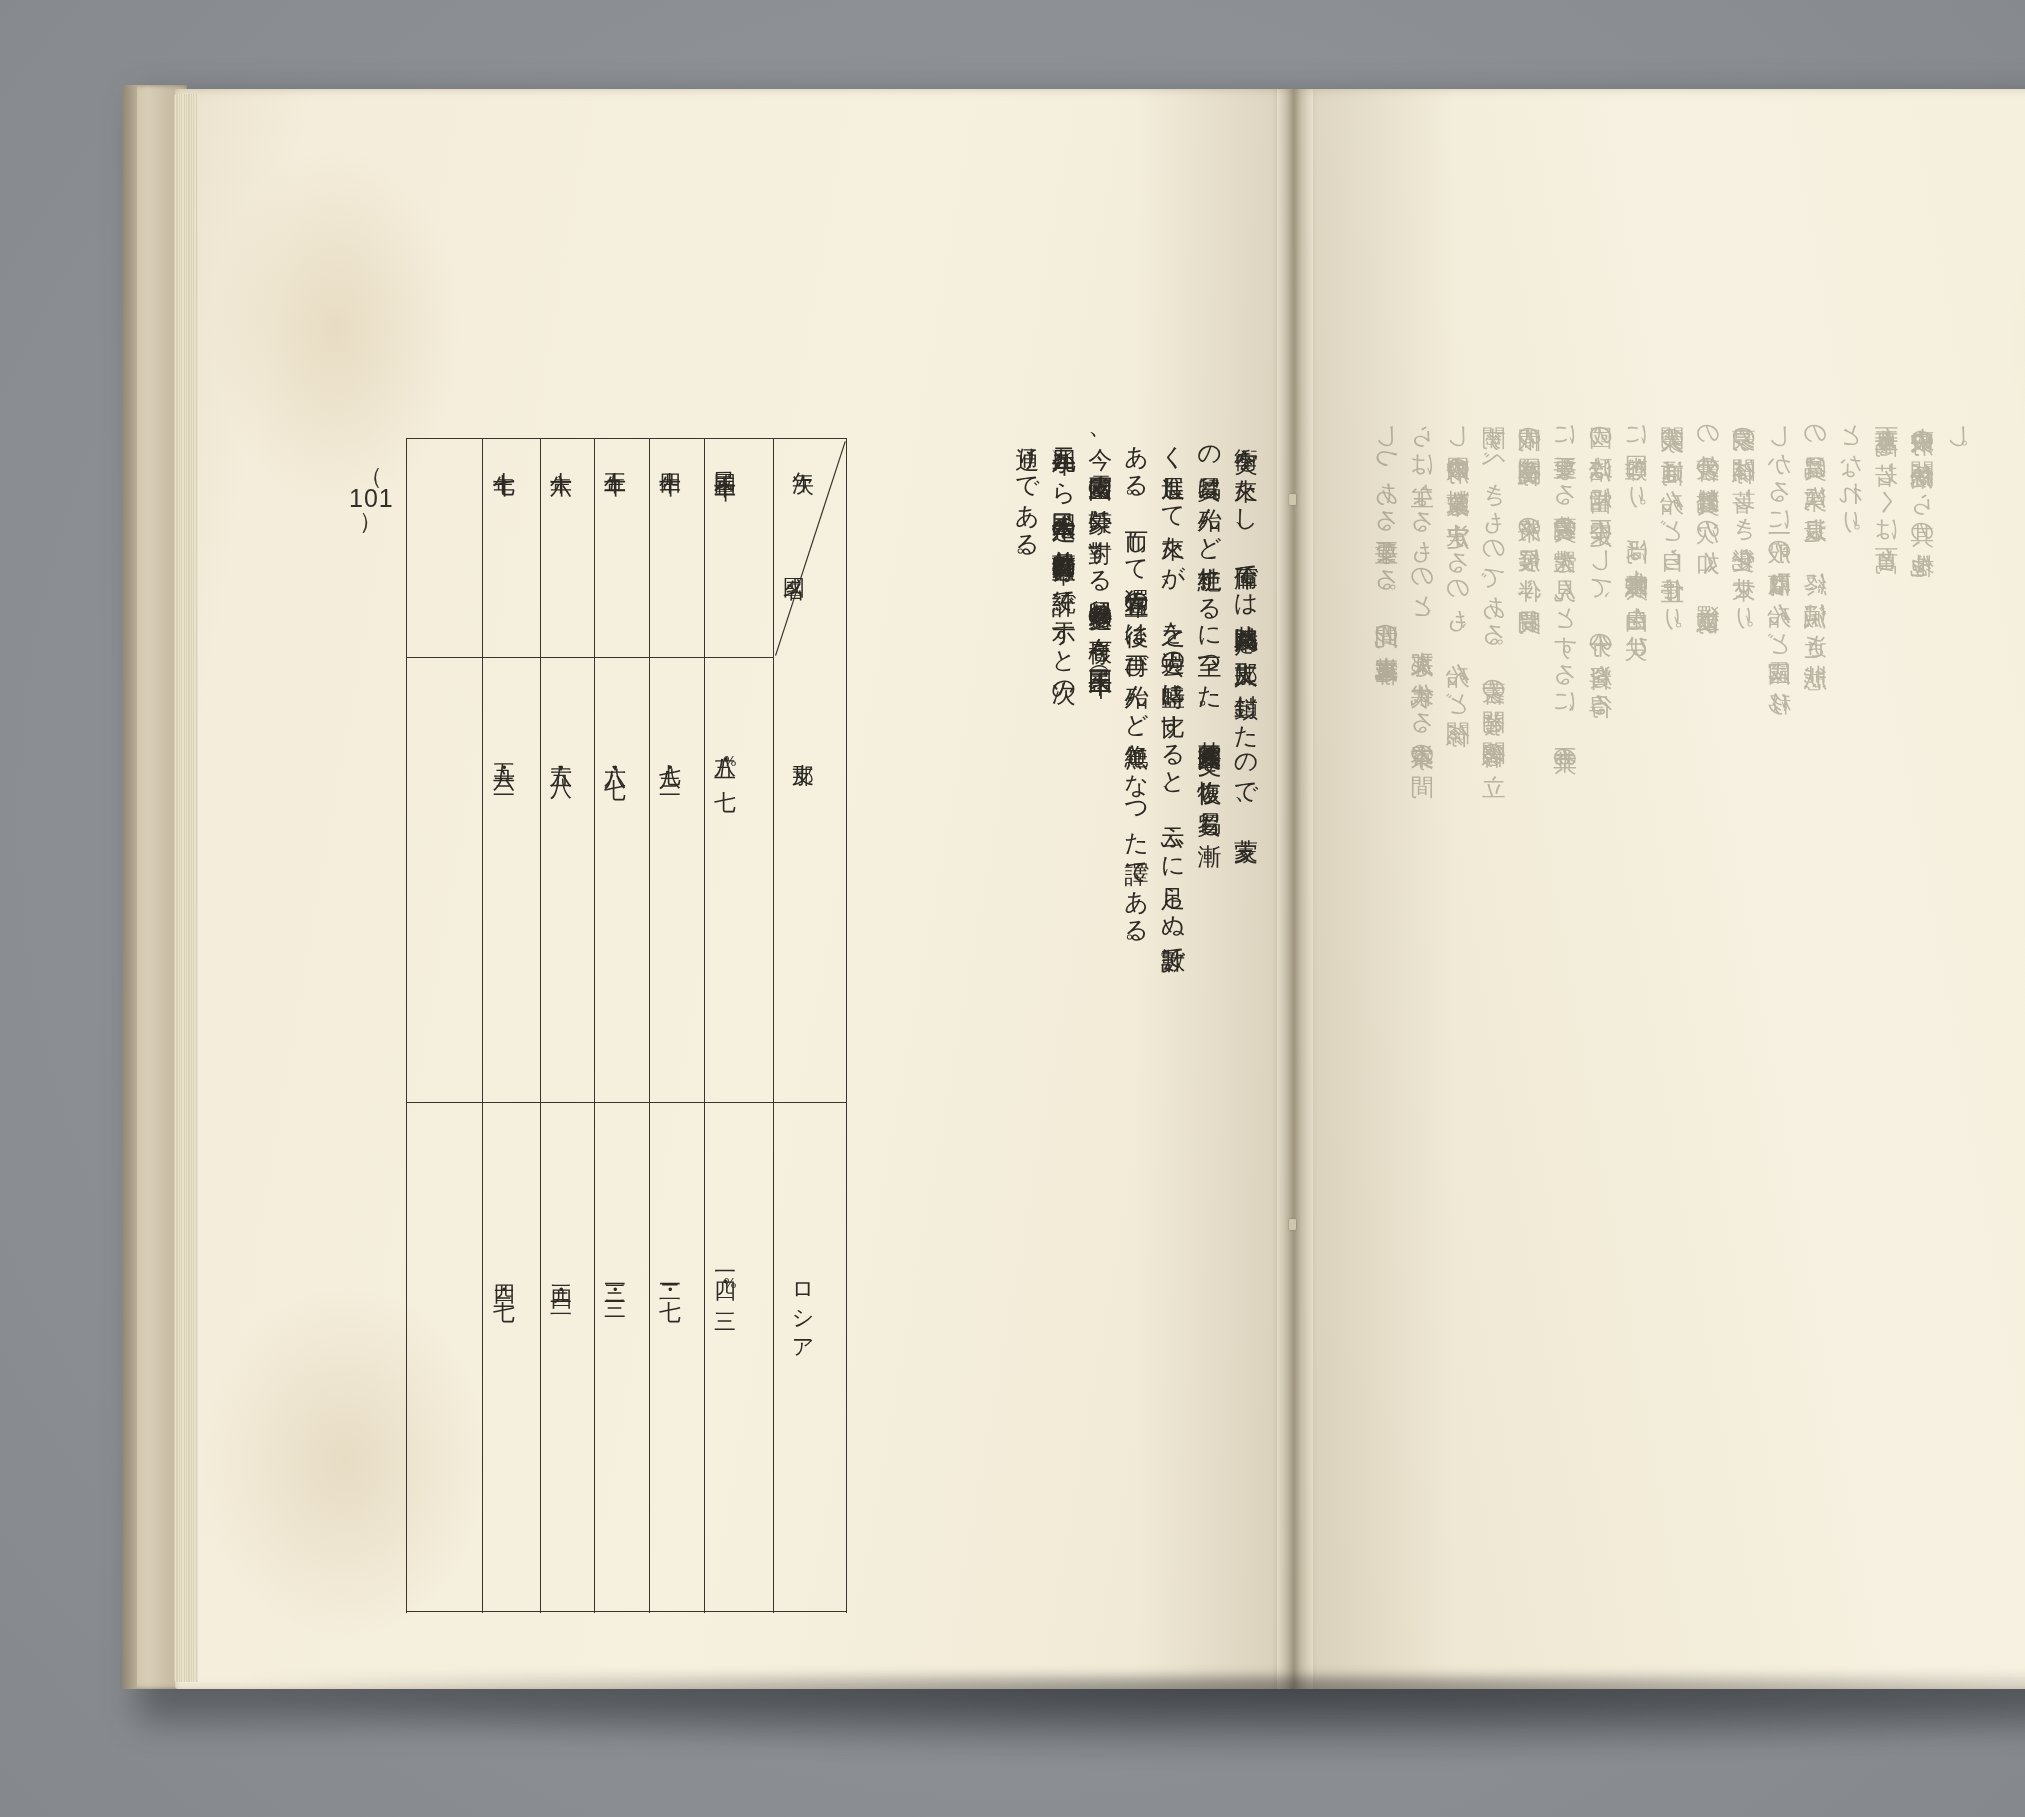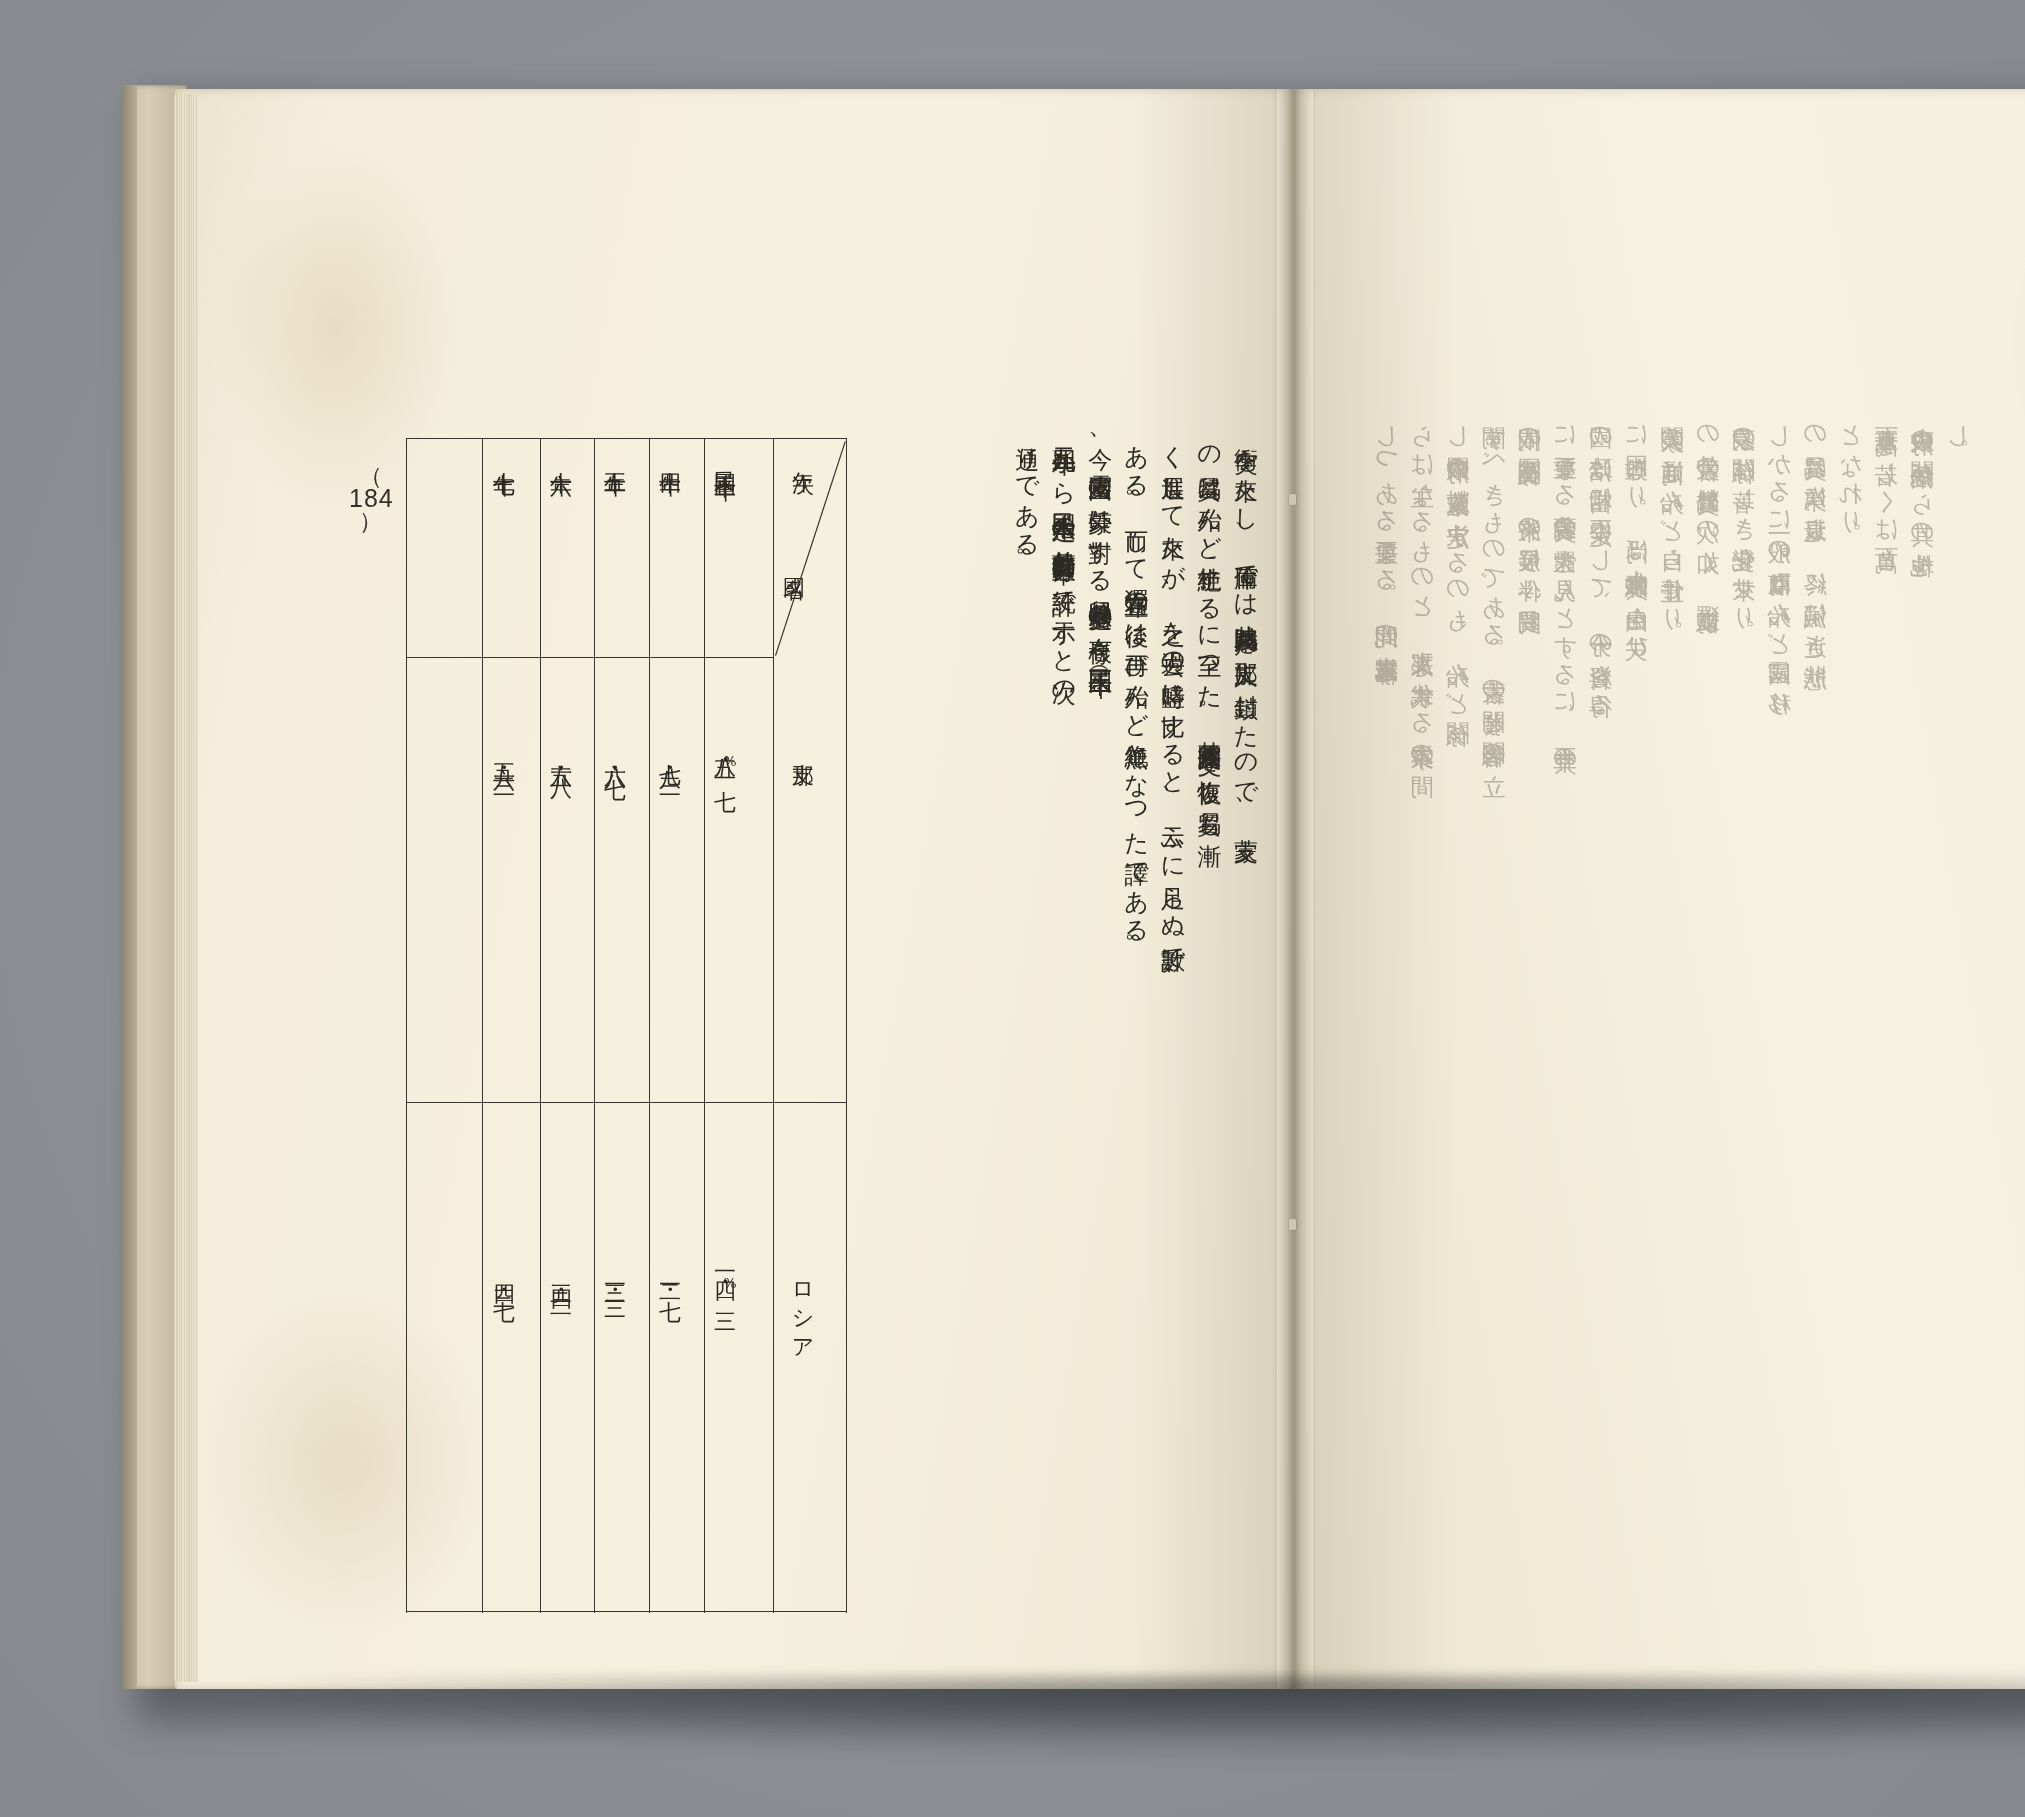--- a/index.html
+++ b/index.html
@@ -280,21 +280,21 @@
   <div class="stain stain-c"></div>
 
   <div class="curve-left"></div>
   <div class="curve-right"></div>
   <div class="gutter"></div>
   <div class="gutter-stitch" style="top:421px"></div>
   <div class="gutter-stitch" style="top:1146px"></div>
 
   <div class="page-num-left">
     <span class="paren-top">（</span>
-    <span>184</span>
+    <span>101</span>
     <span class="paren-bot">）</span>
   </div>
 
   <div class="left-body vtext">
     <div class="col">衝突を來たし、庫倫では此時以來門戶を支那人に封鎖したので、蒙支</div>
     <div class="col">の貿易は殆んど杜絶するに至つた。其後露支間國交を恢復し貿易も漸</div>
     <div class="col">く進展して來たが、之を過去の盛時に比すると、云ふに足らぬ計數で</div>
     <div class="col">ある。而して獨立宣布の後は再び殆んど絶無となつた譯である。</div>
     <div class="col">今、露支兩國の外蒙に對する貿易狀勢變遷の有樣を民國十三年（一</div>
     <div class="col">九二四年）から民國十八年迄の外蒙貿易額百分率の統計で示すと次の</div>

